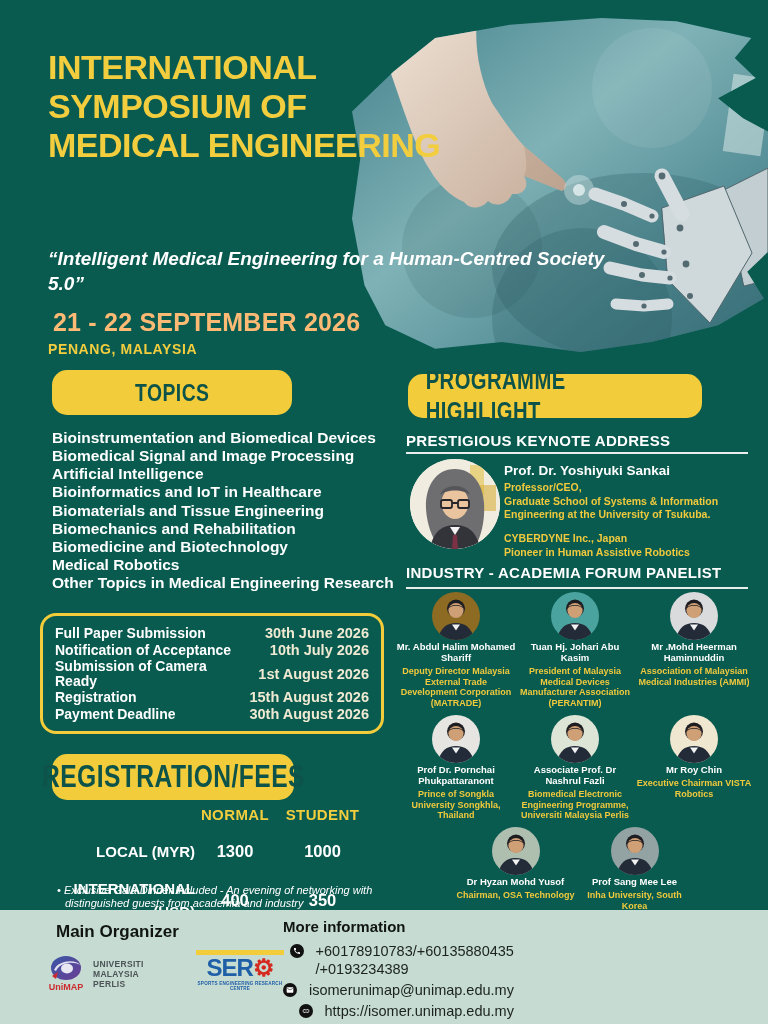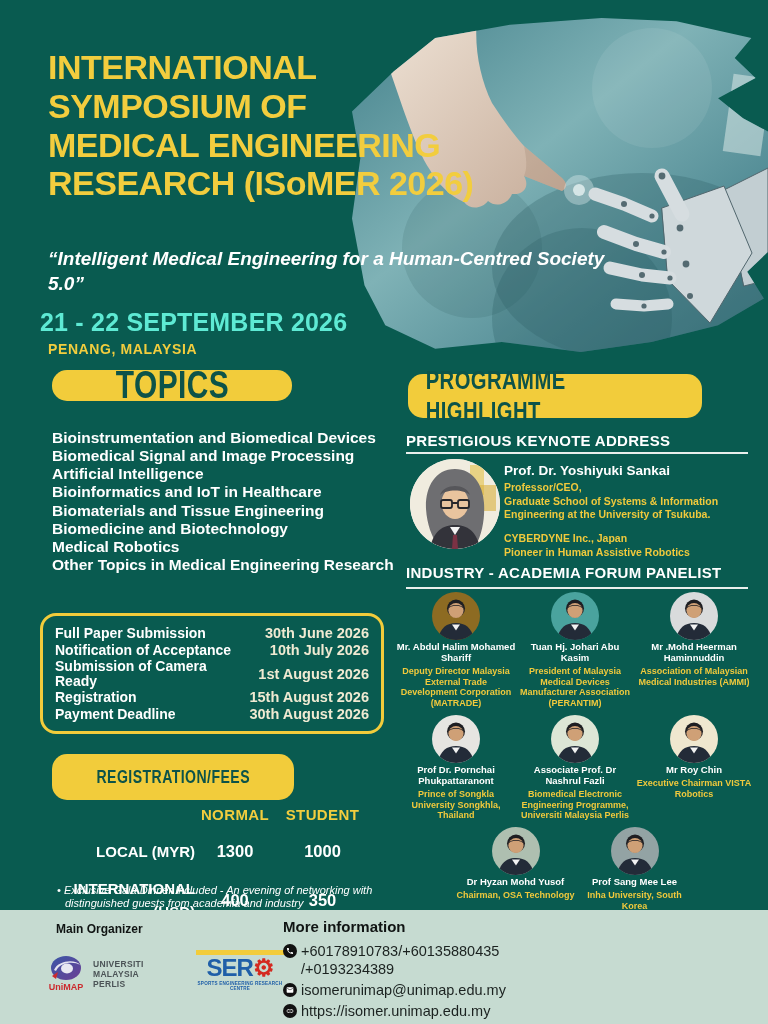--- a/index.html
+++ b/index.html
@@ -17,36 +17,36 @@
   
   .title {
     position:absolute; left:48px; top:48px; z-index:3;
     color:#f2cd3e; font-size:34px; font-weight:800; line-height:1.14; letter-spacing:-0.5px;
   }
   .subtitle {
     position:absolute; left:48px; top:238px; width:560px; z-index:3;
     color:#ffffff; font-size:19px; font-weight:700; font-style:italic; line-height:1.3;margin-top:9px;
   }
   .dates {
-    position:absolute; left:40px; top:308px; z-index:3;
-    color:#5eead4; font-size:25px; font-weight:800; letter-spacing:0.2px;
+    position:absolute; left:53px; top:308px; z-index:3;
+    color:#fdba74; font-size:25px; font-weight:800; letter-spacing:0.2px;
   }
   .location {
     position:absolute; left:48px; top:341px; z-index:3;
     color:#f2cd3e; font-size:14px; font-weight:700; letter-spacing:0.6px;
   }
   
   .pill {
     position:absolute; z-index:2; background:#f2cc3b; border-radius:15px;
     display:flex; align-items:center; justify-content:center;
     color:#0d5349; font-weight:800;
   }
   .pill span { display:inline-block; transform:scaleX(0.88) scaleY(1.12); letter-spacing:0.5px; }
-  .pill-topics  { left:52px;  top:370px; width:240px; height:31px; font-size:34px; }
-  .pill-fees    { left:52px;  top:754px; width:242px; height:46px; font-size:16px; }
+  .pill-topics  { left:52px;  top:370px; width:240px; height:45px; font-size:22px; }
+  .pill-fees    { left:52px;  top:754px; width:242px; height:46px; font-size:28px; }
   .pill-prog    { left:408px; top:374px; width:294px; height:44px; font-size:23px; }
   
   .topics-list {
     position:absolute; left:52px; top:429px; width:350px; z-index:2;
     color:#ffffff; font-size:15.5px; font-weight:700; line-height:1.17;
   }
   
   .deadline-box {
     position:absolute; left:40px; top:613px; width:314px; z-index:2;
     border:3px solid #f2cc3b; border-radius:16px; padding:8px 12px;
@@ -88,31 +88,31 @@
   }
   .panelist { width:119px; margin-bottom:6px; text-align:center; }
   .p-photo {
     width:48px; height:48px; border-radius:50%; margin:0 auto 2px;
     background:var(--bg,#cccccc); overflow:hidden;
   }
   .p-name { color:#ffffff; font-size:9.5px; font-weight:800; line-height:1.15; }
   .p-role { color:#f0c93c; font-size:9px; font-weight:700; line-height:1.2; margin-top:2px; }
   
   .footer { position:absolute; left:0; top:910px; width:768px; height:114px; background:#c6dbd1; z-index:4; }
-  .org-heading { position:absolute; left:56px; top:12px; color:#101413; font-size:12px; font-weight:800; }
+  .org-heading { position:absolute; left:56px; top:12px; color:#101413; font-size:17px; font-weight:800; }
   .unimap-logo { position:absolute; left:44px; top:42px; display:flex; align-items:center; gap:5px; }
   .unimap-text { color:#4c5457; font-size:8.5px; font-weight:700; line-height:1.2; letter-spacing:0.3px; }
   .serc-logo { position:absolute; left:196px; top:40px; width:88px; text-align:center; }
   .serc-bar { height:5px; background:#f2cc3b; margin-bottom:1px; }
   .serc-word { font-size:24px; font-weight:800; color:#1f5fa8; line-height:1; letter-spacing:-1px;}
   .serc-gear { color:#d42a20; font-weight:800; }
   .serc-sub { font-size:4.6px; color:#1f5fa8; font-weight:700; letter-spacing:0.2px; margin-top:1px;}
   .info-heading { position:absolute; left:283px; top:8px; color:#101413; font-size:15px; font-weight:800; }
   .contacts { position:absolute; left:283px; top:32px; }
-  .c-row { display:flex; align-items:flex-start; gap:4px; margin-bottom:3px; }
+  .c-row { display:flex; align-items:flex-start; gap:12px; margin-bottom:3px;justify-content:flex-end; }
   .c-icon {
     width:14px; height:14px; border-radius:50%; background:#111; flex:0 0 auto; margin-top:2px;
     display:flex; align-items:center; justify-content:center;
   }
   .c-icon svg { width:8px; height:8px; fill:#ffffff; }
   .c-text { color:#1b2220; font-size:14.5px; font-weight:500; line-height:1.25; }
   .f-note {
     position:absolute; left:508px; top:24px; width:252px; text-align:center;
     color:#0c0f0e; font-size:14.5px; font-weight:800; line-height:1.25;
   }
@@ -174,36 +174,36 @@
         </g>
       </g>
     </svg>
   </div>
 
   <div class="title">
 
   <div>INTERNATIONAL</div>
       <div>SYMPOSIUM OF</div>
       <div>MEDICAL ENGINEERING</div>
-      <div>RESEARCH (ISoMER 2026)</div>
     </div>
   <div class="subtitle">“Intelligent Medical Engineering for a Human-Centred Society 5.0”</div>
   <div class="dates">21 - 22 SEPTEMBER 2026</div>
   <div class="location">PENANG, MALAYSIA</div>
 
   <div class="pill pill-topics">
     <span>TOPICS</span>
   </div>
   <div class="topics-list">
 
   <div>Bioinstrumentation and Biomedical Devices</div>
       <div>Biomedical Signal and Image Processing</div>
       <div>Artificial Intelligence</div>
       <div>Bioinformatics and IoT in Healthcare</div>
       <div>Biomaterials and Tissue Engineering</div>
+      <div>Biomechanics and Rehabilitation</div>
       <div>Biomedicine and Biotechnology</div>
       <div>Medical Robotics</div>
       <div>Other Topics in Medical Engineering Research</div>
     </div>
 
   <div class="deadline-box">
 
       <div class="deadline-row">
         <div class="deadline-label">Full Paper Submission</div>
         <div class="deadline-date">30th June 2026</div>

